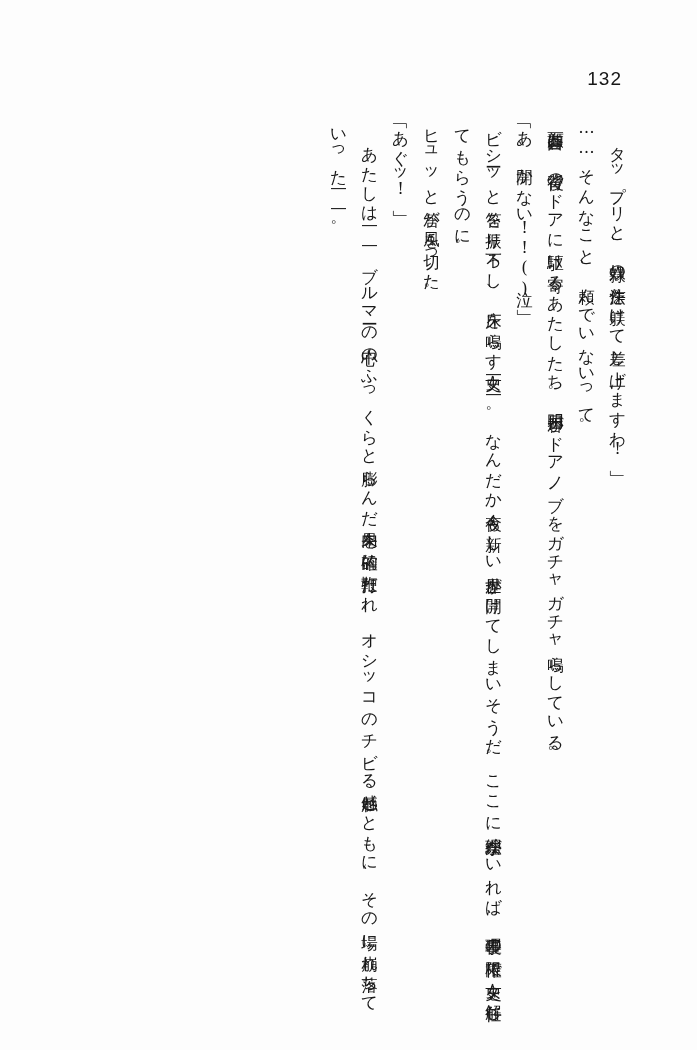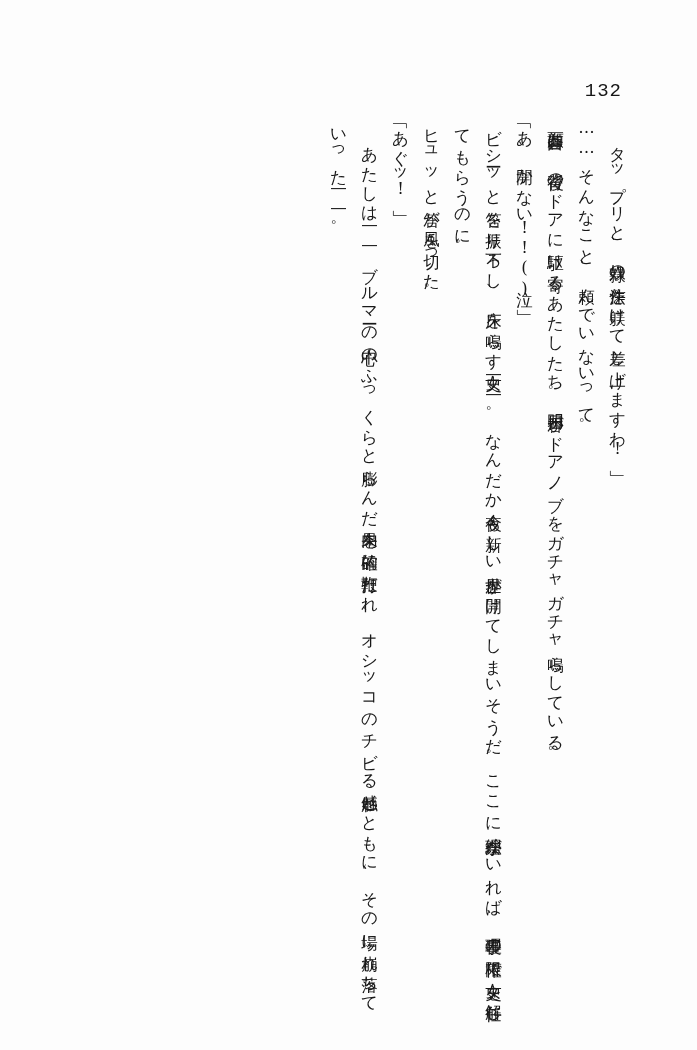--- a/index.html
+++ b/index.html
@@ -22,23 +22,22 @@
     width: 697px;
     height: 1050px;
     background: #fdfdfd;
   }
   .page-number {
     position: absolute;
     top: 68px;
     right: 75px;
     font-size: 19px;
     letter-spacing: 1px;
-    font-family: Liberation Mono, monospace;
+    font-family: Liberation Sans, sans-serif;
     color: #161616;
-    margin-top: 12px;
   }
   .body-text {
     position: absolute;
     top: 118px;
     right: 64px;
     height: 900px;
     width: 420px;
     writing-mode: vertical-rl;
     text-orientation: upright;
     font-size: 16.5px;

